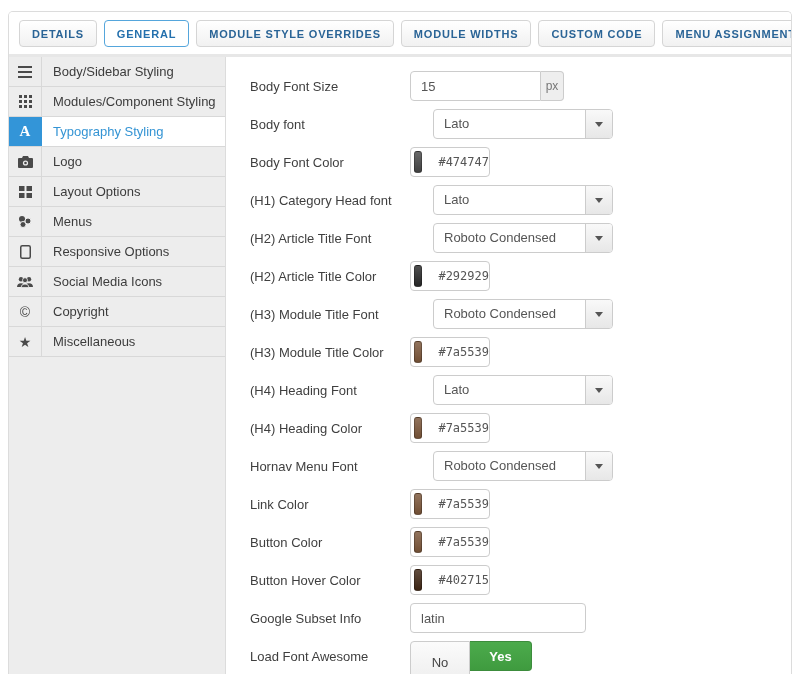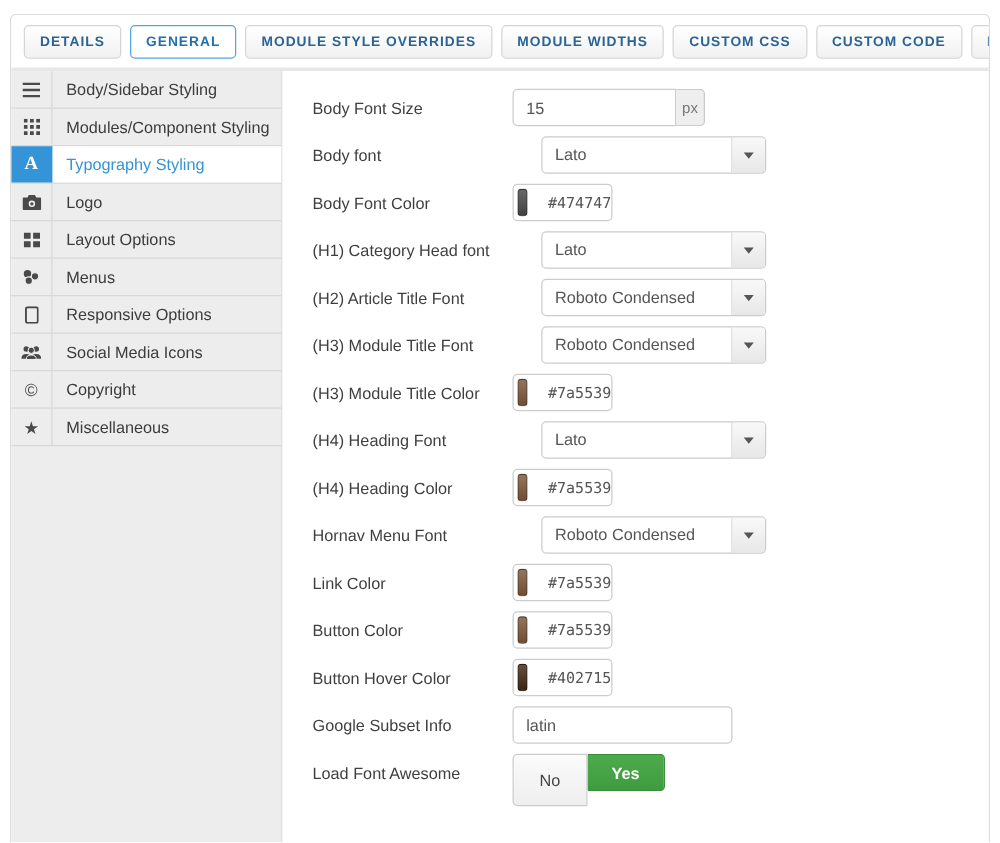--- a/index.html
+++ b/index.html
@@ -81,21 +81,20 @@
 </head>
 <body>
 
 <div class="wrapper">
 
   <div class="tabbar">
     <span class="tab">DETAILS</span>
     <span class="tab active">GENERAL</span>
     <span class="tab">MODULE STYLE OVERRIDES</span>
     <span class="tab">MODULE WIDTHS</span>
-    <span class="tab">CUSTOM CSS</span>
     <span class="tab">CUSTOM CODE</span>
     <span class="tab">MENU ASSIGNMENT</span>
   </div>
 
   <div class="content">
 
     <div class="sidebar">
 
       <div class="side-item">
         <span class="side-icon">
@@ -248,20 +247,27 @@
       <div class="form-row">
         <span class="f-label">(H2) Article Title Font</span>
         <div class="combo">
           <span class="combo-text">Roboto Condensed</span>
           <span class="combo-btn">
               <span class="caret"></span>
             </span>
         </div>
       </div>
 
+      <div class="form-row">
+        <span class="f-label">(H2) Article Title Color</span>
+        <div class="colorbox">
+          <span class="swatch" style="background-color: rgb(41, 41, 41);"></span>
+          <span class="hex">#292929</span>
+        </div>
+      </div>
 
       <div class="form-row">
         <span class="f-label">(H3) Module Title Font</span>
         <div class="combo">
           <span class="combo-text">Roboto Condensed</span>
           <span class="combo-btn">
               <span class="caret"></span>
             </span>
         </div>
       </div>

